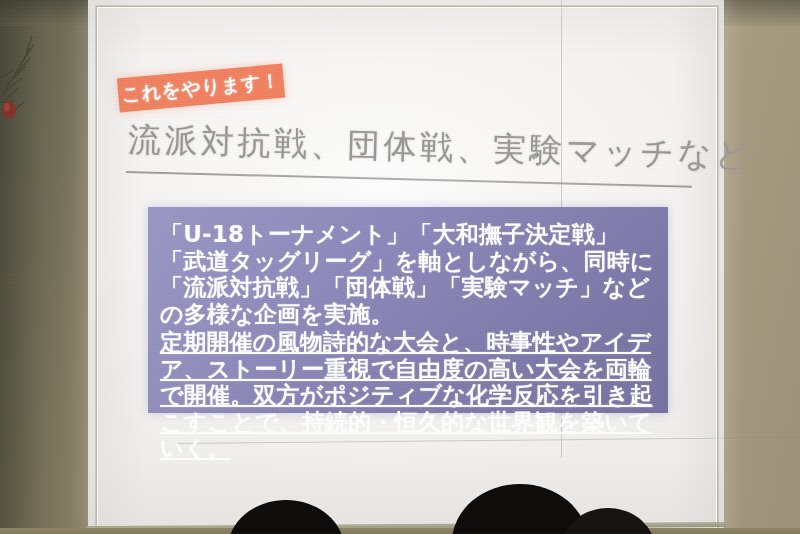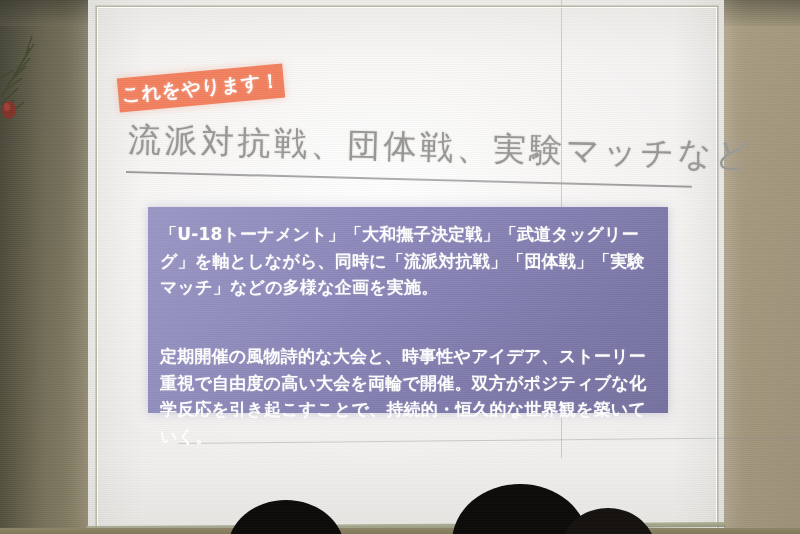--- a/index.html
+++ b/index.html
@@ -175,21 +175,21 @@
     position: absolute;
     inset: 0;
     background: linear-gradient(110deg, rgba(255,255,255,0.10) 0%, rgba(255,255,255,0.02) 40%, rgba(0,0,0,0.05) 100%);
     pointer-events: none;
   }
   .body-text {
     position: absolute;
     left: 12px; top: 14px;
     width: 500px;
     color: #ffffff;
-    font-size: 17px;
+    font-size: 23px;
     font-weight: 700;
     line-height: 26.5px;
     letter-spacing: 0.2px;
     white-space: pre-wrap;
     text-shadow: 0 0 2px rgba(255,255,255,0.25);
   }
 
   
   .head {
     position: absolute;
@@ -257,21 +257,21 @@
   <div class="tag">
     <div class="tag-label">これをやります！</div>
   </div>
 
   <div class="headline">流派対抗戦、団体戦、実験マッチなど</div>
   <div class="headline-rule"></div>
 
   <div class="body-box">
     <div class="body-box-sheen"></div>
     <div class="body-text">「U-18トーナメント」「大和撫子決定戦」「武道タッグリーグ」を軸としながら、同時に「流派対抗戦」「団体戦」「実験マッチ」などの多様な企画を実施。</div>
-    <div class="body-text" style="top:136px;">定期開催の風物詩的な大会と、時事性やアイデア、ストーリー重視で自由度の高い大会を両輪で開催。双方がポジティブな化学反応を引き起こすことで、持続的・恒久的な世界観を築いていく。</div>
+    <div class="body-text" style="top:122px;text-decoration:underline;">定期開催の風物詩的な大会と、時事性やアイデア、ストーリー重視で自由度の高い大会を両輪で開催。双方がポジティブな化学反応を引き起こすことで、持続的・恒久的な世界観を築いていく。</div>
   </div>
 
   <div class="floor-strip"></div>
 
   <div class="head head-1"></div>
   <div class="head head-2"></div>
   <div class="head head-3"></div>
 
   <div class="noise"></div>
 </div>

